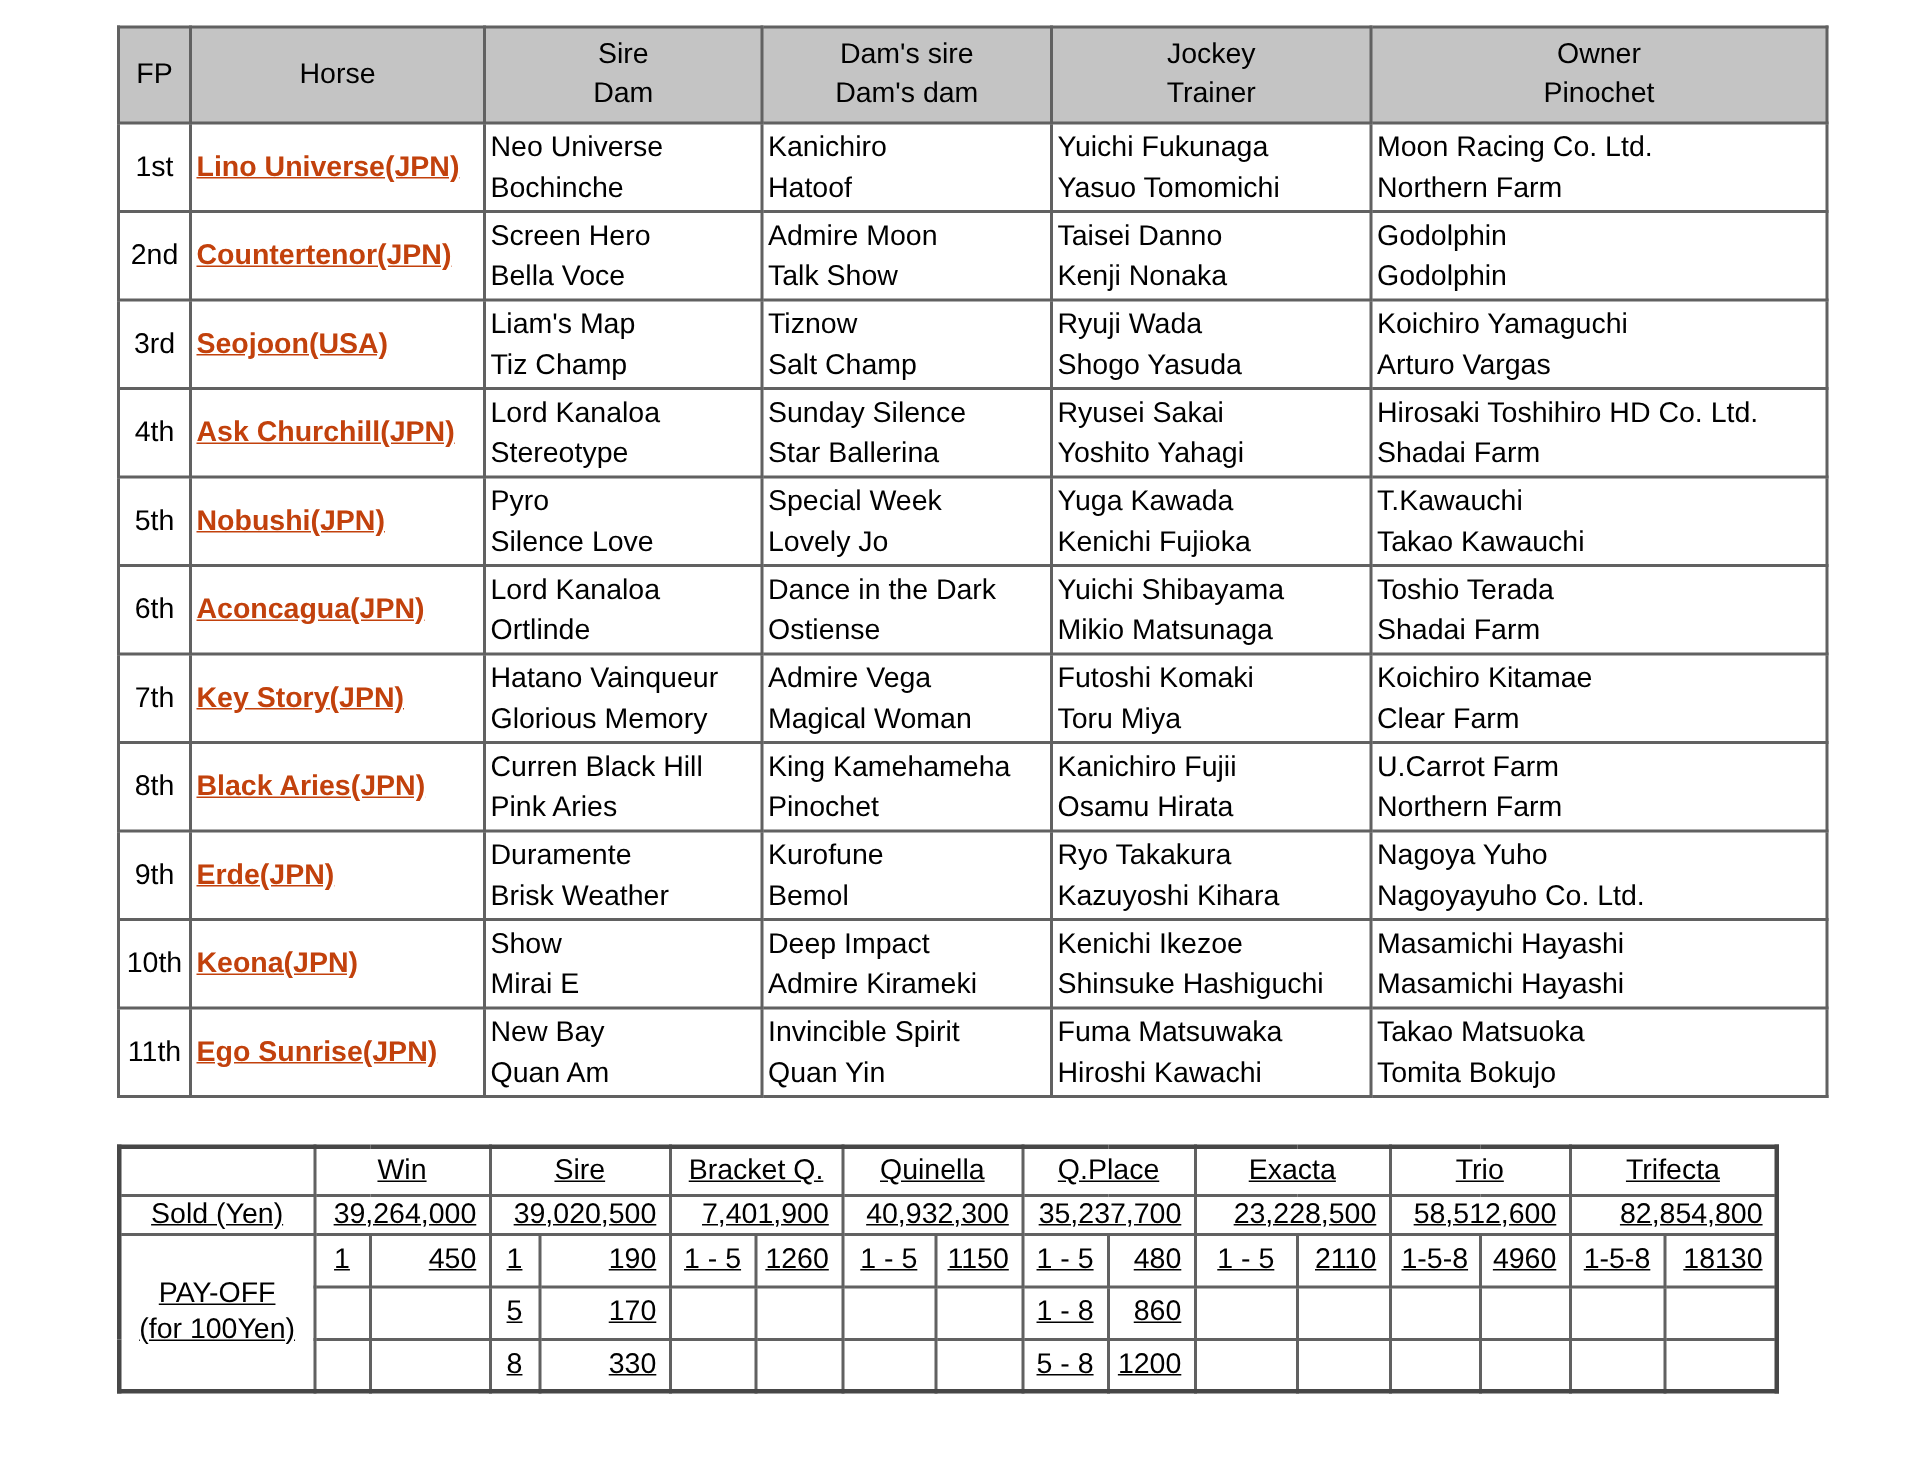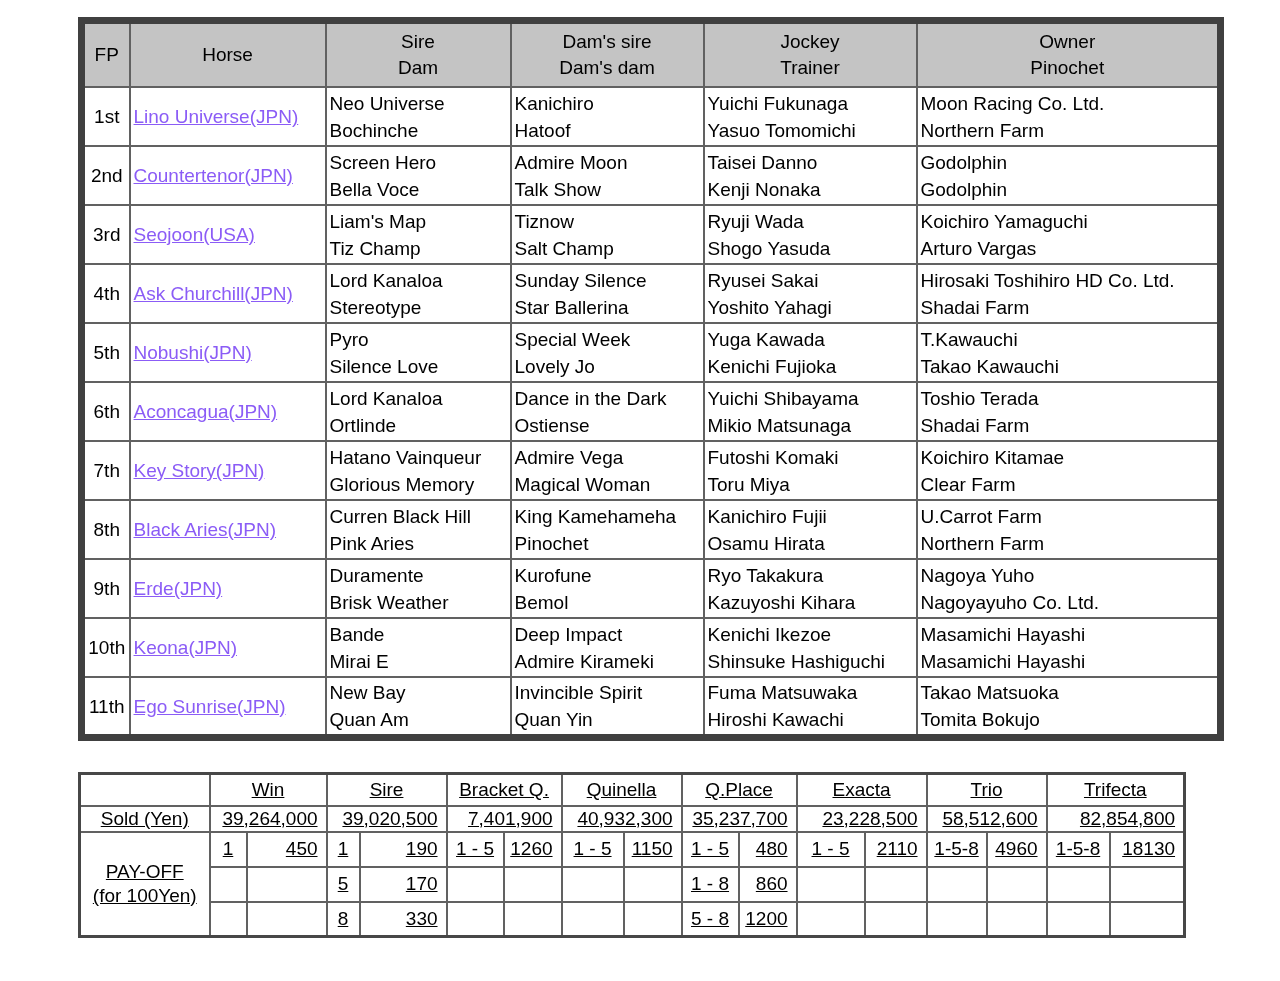--- a/index.html
+++ b/index.html
@@ -6,34 +6,34 @@
   body{
     width:1280px;height:981px;
     font-family:"Liberation Sans","DejaVu Sans",sans-serif;
     color:#000;
     -webkit-font-smoothing:antialiased;
   }
   .page{padding:17px 0 0 78px;box-sizing:border-box;}
   table{border-collapse:collapse;table-layout:fixed;}
 
   
-  .results{width:1139px;border:7px solid #404040;}
+  .results{width:1139px;border:1px solid #404040;}
   .results th,.results td{border:2px solid #616161;}
   .results th{
     background:#c4c4c4;
     font-weight:normal;font-size:19px;line-height:26px;
     text-align:center;vertical-align:middle;height:62px;padding:0 2px;
   }
   .results td{
     background:#ffffff;font-size:19px;line-height:27px;
     padding:1px 3px;vertical-align:middle;text-align:left;
   }
   .results tbody tr{height:59px;}
   .results td.fp{text-align:center;padding:0 1px;}
-  a.horse{color:#8b5cf6;text-decoration:underline;}
+  a.horse{color:#c2410c;text-decoration:underline;font-weight:bold;}
 
   
   .payoff{width:1105px;margin-top:31px;border:3px solid #474747;text-decoration:underline;}
   .payoff th,.payoff td{border:2px solid #616161;background:#fff;font-weight:normal;}
   .payoff th{font-size:19px;text-align:center;vertical-align:middle;}
   .payoff td{font-size:19px;vertical-align:middle;padding:0 2px;}
   .payoff .head-row{height:32px;}
   .payoff .sold-row{height:23px;}
   .payoff .pay-row{height:35px;}
   .payoff .label{ text-align:center;line-height:24px;padding:0 2px;}
@@ -133,21 +133,21 @@
           <td class="fp"><span>9th</span></td>
           <td><a class="horse" href="#">Erde(JPN)</a></td>
           <td><span>Duramente</span><br><span>Brisk Weather</span></td>
           <td><span>Kurofune</span><br><span>Bemol</span></td>
           <td><span>Ryo Takakura</span><br><span>Kazuyoshi Kihara</span></td>
           <td><span>Nagoya Yuho</span><br><span>Nagoyayuho Co. Ltd.</span></td>
         </tr>
         <tr>
           <td class="fp"><span>10th</span></td>
           <td><a class="horse" href="#">Keona(JPN)</a></td>
-          <td><span>Bande</span><br><span>Mirai E</span></td>
+          <td><span>Show</span><br><span>Mirai E</span></td>
           <td><span>Deep Impact</span><br><span>Admire Kirameki</span></td>
           <td><span>Kenichi Ikezoe</span><br><span>Shinsuke Hashiguchi</span></td>
           <td><span>Masamichi Hayashi</span><br><span>Masamichi Hayashi</span></td>
         </tr>
         <tr>
           <td class="fp"><span>11th</span></td>
           <td><a class="horse" href="#">Ego Sunrise(JPN)</a></td>
           <td><span>New Bay</span><br><span>Quan Am</span></td>
           <td><span>Invincible Spirit</span><br><span>Quan Yin</span></td>
           <td><span>Fuma Matsuwaka</span><br><span>Hiroshi Kawachi</span></td>

